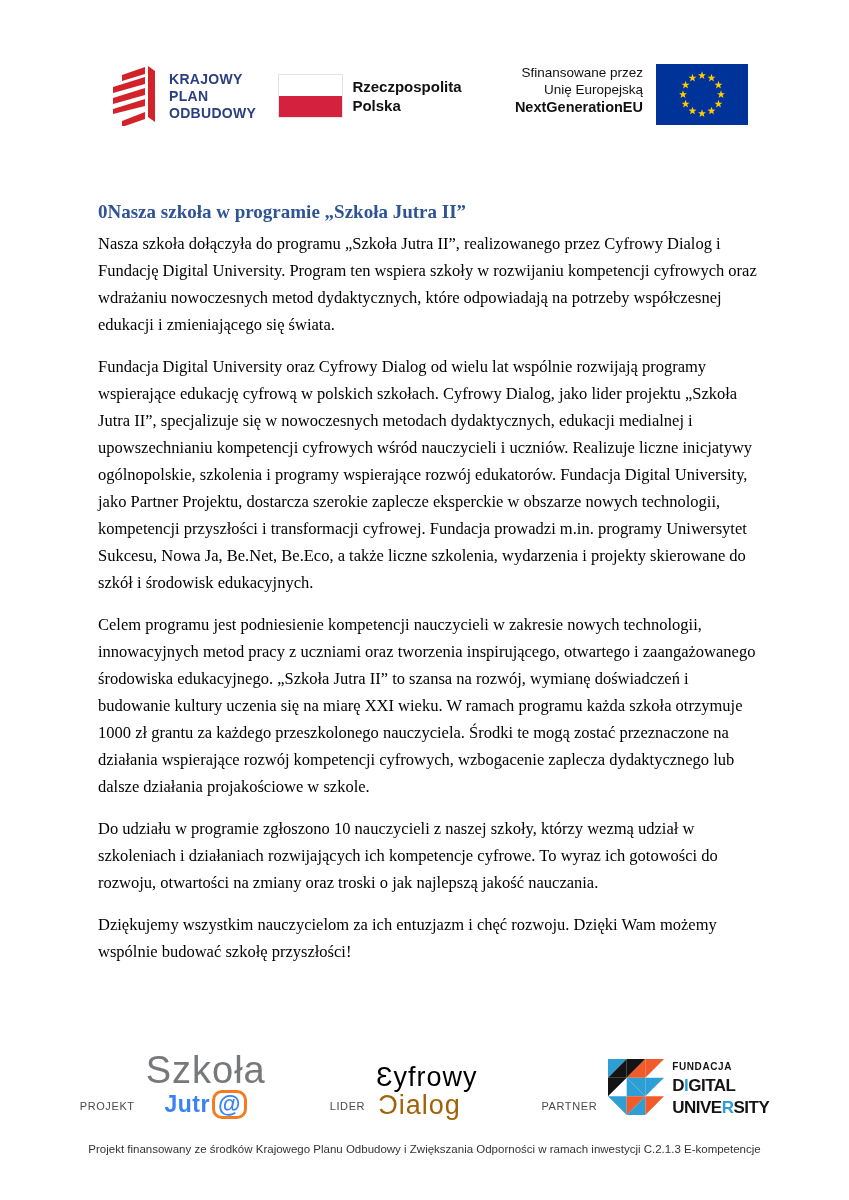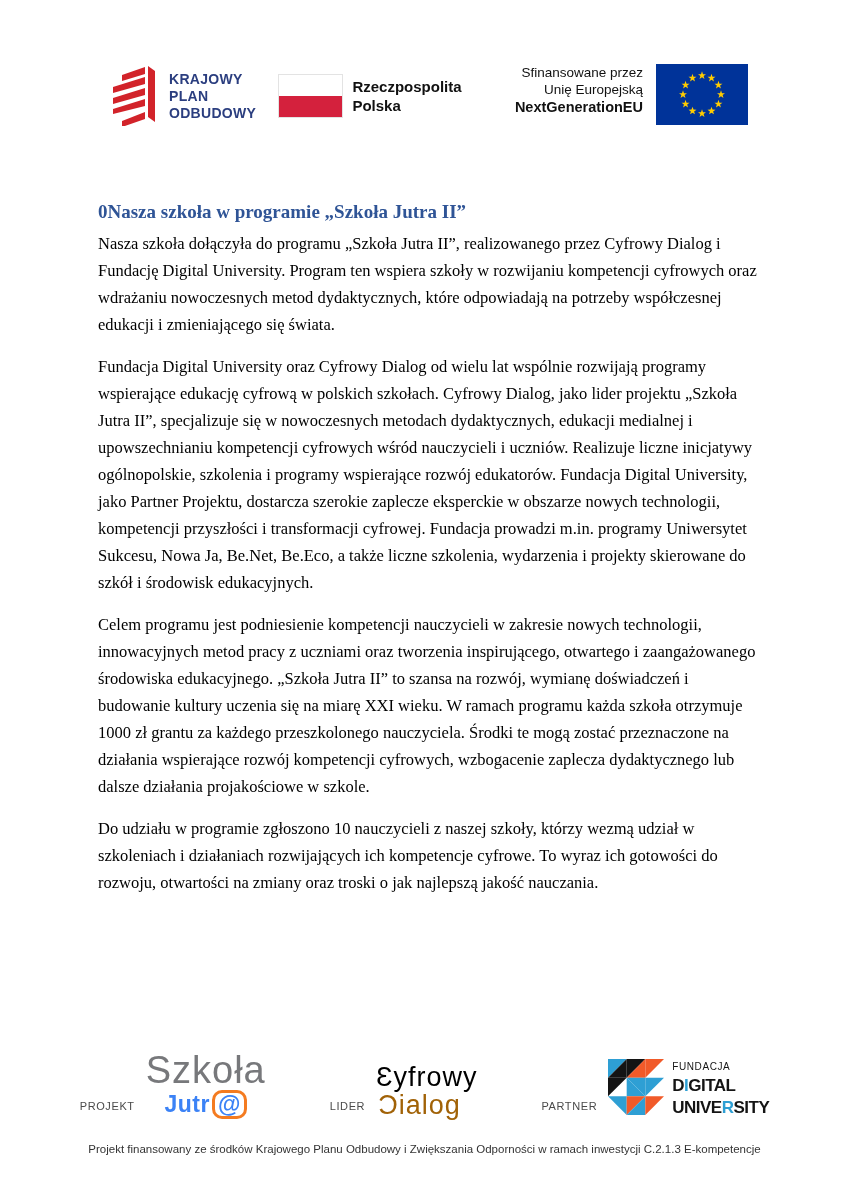--- a/index.html
+++ b/index.html
@@ -45,21 +45,21 @@
   .szkola-line1 { color:#77787B; font-size:38px; letter-spacing:1px; }
   .szkola-line2 { color:#3b82f6; font-size:23px; font-weight:bold; letter-spacing:.5px; }
   .at-box { display:inline-block; border:3px solid #F47B20; border-radius:10px; padding:0 3px; margin-left:2px; line-height:1; }
 
   .cyfrowy-logo { line-height:1.02; font-weight:300; letter-spacing:1px; }
   .cyfrowy-line1 { color:#000000; font-size:27px; }
   .cyfrowy-line2 { color:#a16207; font-size:27px; padding-left:2px; }
 
   .du-logo { display:flex; align-items:center; gap:8px; }
   .du-text { color:#141414; line-height:1; }
-  .du-fundacja { font-size:10px; font-weight:normal; letter-spacing:.6px; margin-bottom:2px; }
+  .du-fundacja { font-size:10px; font-weight:bold; letter-spacing:.6px; margin-bottom:2px; }
   .du-big { font-size:17px; font-weight:bold; letter-spacing:-.5px; margin-top:5px; }
   .du-accent { color:#2E9FD4; }
 
   
   .footer-note {
     position:absolute; top:1143px; left:0; width:849px; text-align:center;
     font-family:"Liberation Sans", sans-serif; font-size:11.5px; color:#333;
   }
 </style>
 </head>
@@ -128,20 +128,21 @@
       </span>
     </div>
   </div>
 
   <div class="content">
     <h1 class="title">0Nasza szkoła w programie „Szkoła Jutra II”</h1>
     <p>Nasza szkoła dołączyła do programu „Szkoła Jutra II”, realizowanego przez Cyfrowy Dialog i Fundację Digital University. Program ten wspiera szkoły w rozwijaniu kompetencji cyfrowych oraz wdrażaniu nowoczesnych metod dydaktycznych, które odpowiadają na potrzeby współczesnej edukacji i zmieniającego się świata.</p>
     <p>Fundacja Digital University oraz Cyfrowy Dialog od wielu lat wspólnie rozwijają programy wspierające edukację cyfrową w polskich szkołach. Cyfrowy Dialog, jako lider projektu „Szkoła Jutra II”, specjalizuje się w nowoczesnych metodach dydaktycznych, edukacji medialnej i upowszechnianiu kompetencji cyfrowych wśród nauczycieli i uczniów. Realizuje liczne inicjatywy ogólnopolskie, szkolenia i programy wspierające rozwój edukatorów. Fundacja Digital University, jako Partner Projektu, dostarcza szerokie zaplecze eksperckie w obszarze nowych technologii, kompetencji przyszłości i transformacji cyfrowej. Fundacja prowadzi m.in. programy Uniwersytet Sukcesu, Nowa Ja, Be.Net, Be.Eco, a także liczne szkolenia, wydarzenia i projekty skierowane do szkół i środowisk edukacyjnych.</p>
     <p>Celem programu jest podniesienie kompetencji nauczycieli w zakresie nowych technologii, innowacyjnych metod pracy z uczniami oraz tworzenia inspirującego, otwartego i zaangażowanego środowiska edukacyjnego. „Szkoła Jutra II” to szansa na rozwój, wymianę doświadczeń i budowanie kultury uczenia się na miarę XXI wieku. W ramach programu każda szkoła otrzymuje 1000 zł grantu za każdego przeszkolonego nauczyciela. Środki te mogą zostać przeznaczone na działania wspierające rozwój kompetencji cyfrowych, wzbogacenie zaplecza dydaktycznego lub dalsze działania projakościowe w szkole.</p>
     <p>Do udziału w programie zgłoszono 10 nauczycieli z naszej szkoły, którzy wezmą udział w szkoleniach i działaniach rozwijających ich kompetencje cyfrowe. To wyraz ich gotowości do rozwoju, otwartości na zmiany oraz troski o jak najlepszą jakość nauczania.</p>
+    <p>Dziękujemy wszystkim nauczycielom za ich entuzjazm i chęć rozwoju. Dzięki Wam możemy wspólnie budować szkołę przyszłości!</p>
   </div>
 
   <div class="footer-logos">
 
     <div class="logo-group">
       <span class="role-label">PROJEKT</span>
       <div class="szkola-logo">
         <div class="szkola-line1">Szkoła</div>
         <div class="szkola-line2"><span>Jutr</span><span class="at-box">@</span></div>
       </div>

